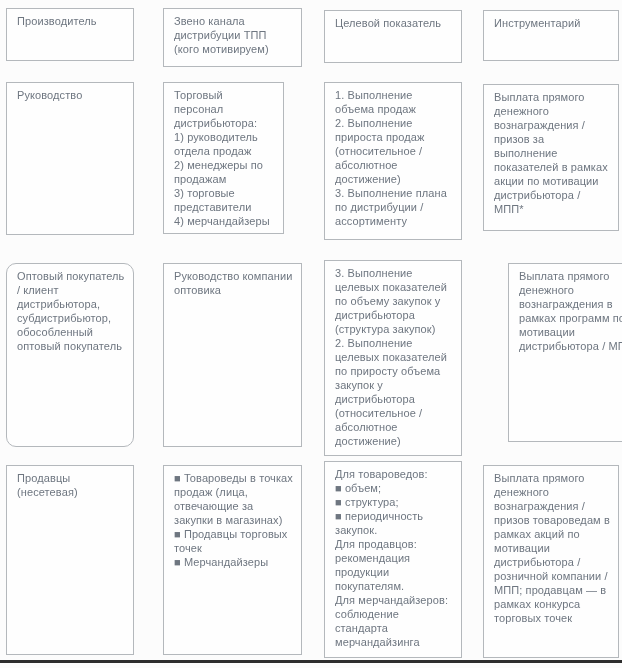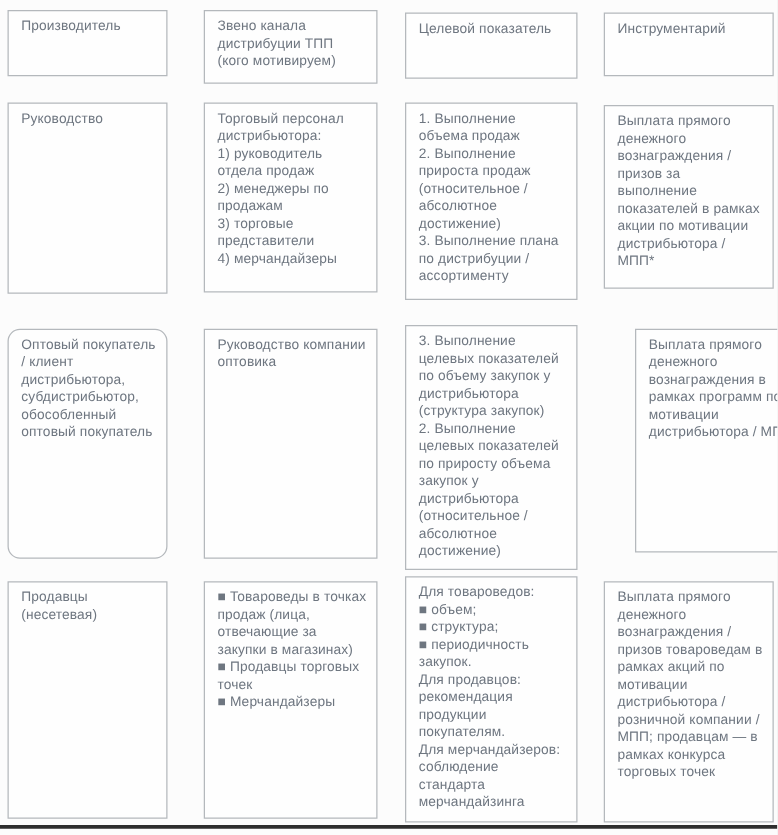--- a/index.html
+++ b/index.html
@@ -34,21 +34,21 @@
     overflow:hidden;
     letter-spacing:0.1px;
   }
   
   .h0{left:6px;  top:8px;  width:128px; height:53px;}
   .h1{left:163px;top:8px;  width:139px; height:59px;}
   .h2{left:324px;top:10px; width:138px; height:53px;}
   .h3{left:483px;top:10px; width:136px; height:51px;}
   
   .r1c0{left:6px;  top:82px; width:128px; height:153px;}
-  .r1c1{left:163px;top:82px; width:139px; height:152px;}
+  .r1c1{left:163px;top:82px; width:121px; height:152px;}
   .r1c2{left:324px;top:82px; width:138px; height:158px;}
   .r1c3{left:483px;top:84px; width:136px; height:147px;}
   
   .r2c0{left:6px;  top:263px;width:128px; height:184px;border-radius:10px;}
   .r2c1{left:163px;top:263px;width:139px; height:184px;}
   .r2c2{left:324px;top:260px;width:138px; height:196px;}
   .r2c3{left:508px;top:263px;width:136px; height:179px;}
   
   .r3c0{left:6px;  top:465px;width:128px; height:190px;}
   .r3c1{left:163px;top:465px;width:139px; height:190px;}

